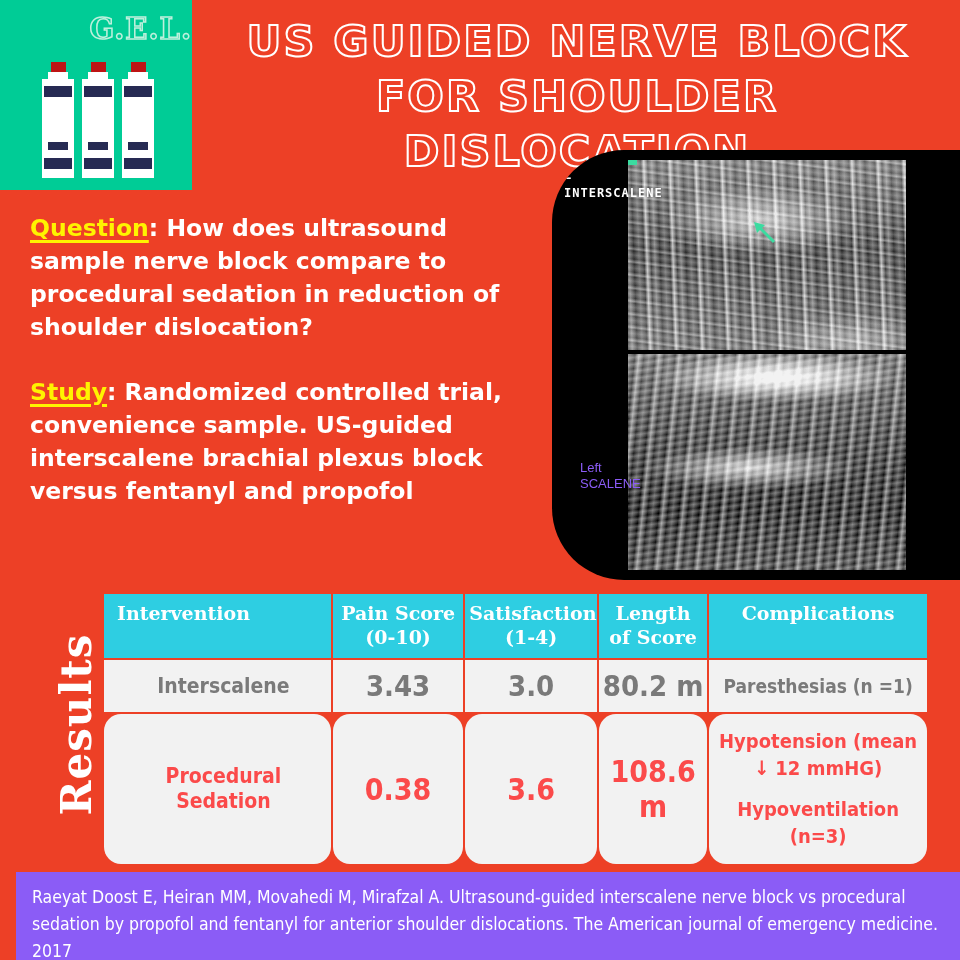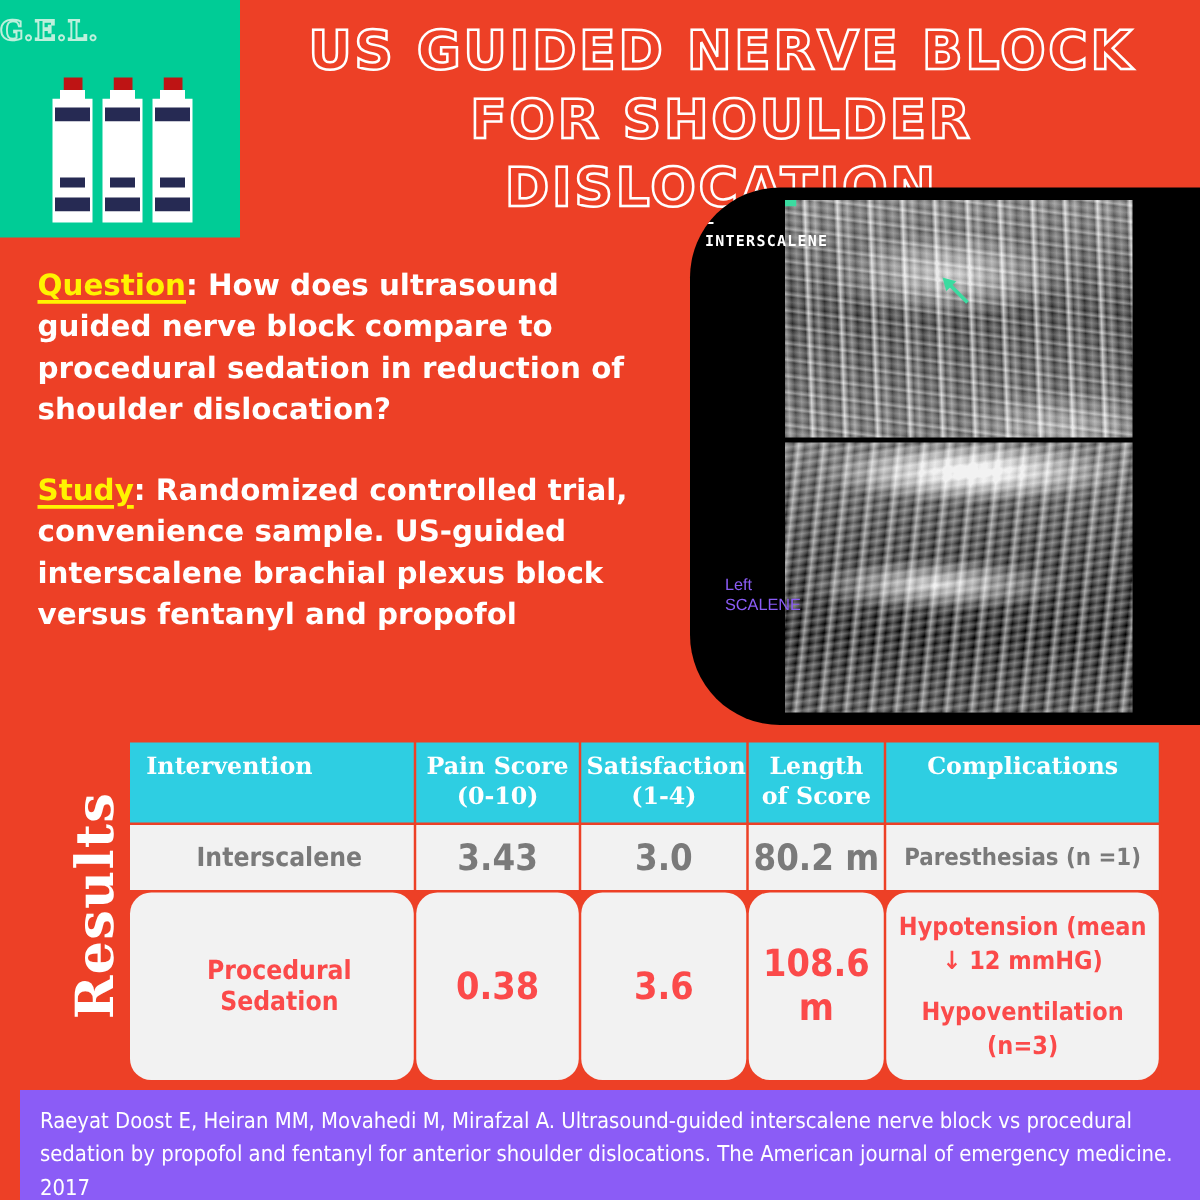--- a/index.html
+++ b/index.html
@@ -25,24 +25,24 @@
     top: 0;
     width: 192px;
     height: 190px;
     background: #00CC96;
   }
   #logo-text {
     position: absolute;
     left: 0;
     top: 12px;
     width: 192px;
-    text-align: left;
+    text-align: right;
     font-family: "DejaVu Serif", serif;
     font-weight: bold;
-    font-size: 22px;
+    font-size: 29px;
     letter-spacing: 1px;
     color: #00CC96;
     -webkit-text-stroke: 1.5px #bdf0dc;
     text-shadow: 0 0 0 #bdf0dc;
   }
   #logo-bottles {
     position: absolute;
     left: 42px;
     top: 62px;
     width: 112px;
@@ -373,21 +373,21 @@
         <div class="band-top"></div>
         <div class="band-label"></div>
         <div class="band-bottom"></div>
       </div>
     </div>
   </div>
 
   <div id="title">US GUIDED NERVE BLOCK FOR SHOULDER DISLOCATION</div>
 
   <div class="para" id="para-question">
-    <span class="lead">Question</span><span>: How does ultrasound guided nerve block compare to procedural sedation in reduction of shoulder dislocation?</span>
+    <span class="lead">Question</span><span>: How does ultrasound sample nerve block compare to procedural sedation in reduction of shoulder dislocation?</span>
   </div>
 
   <div class="para" id="para-study">
     <span class="lead">Study</span><span>:  Randomized controlled trial, convenience sample. US-guided interscalene brachial plexus block versus fentanyl and propofol</span>
   </div>
 
 
   <div id="us-panel">
     <div class="us-img" id="us-img-top">
       <div class="us-noise"></div>

